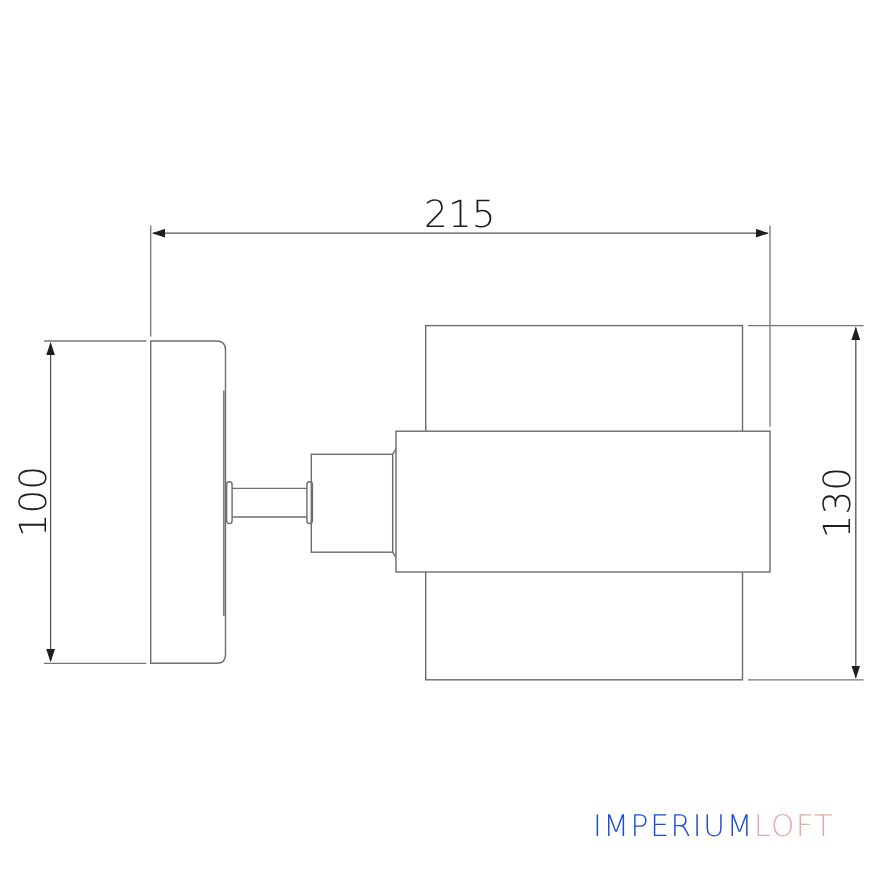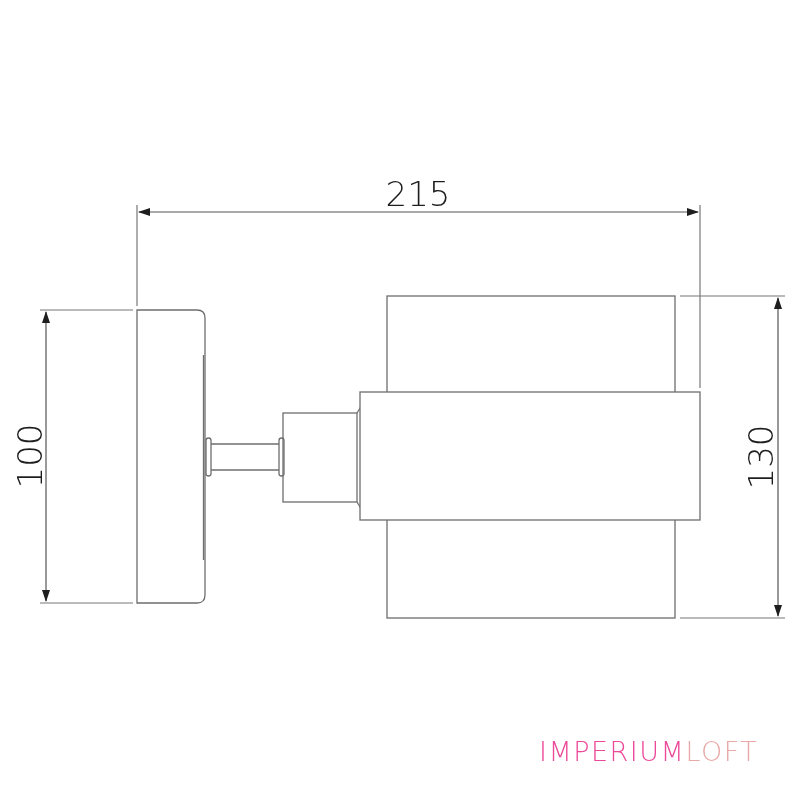--- a/index.html
+++ b/index.html
@@ -3,21 +3,21 @@
   <meta charset="utf-8">
   <style>
     html, body { margin: 0; padding: 0; background: #ffffff; }
     body { width: 800px; height: 800px; position: relative; overflow: hidden;
            font-family: "Liberation Sans", "DejaVu Sans", sans-serif; }
     svg.drawing { position: absolute; left: 0; top: 0; }
     .dim-text { font-family: "DejaVu Sans", "Liberation Sans", sans-serif; font-size: 34px;
                 fill: #1e1e1e; font-weight: 300; }
     .logo { position: absolute; left: 539px; top: 736px; font-size: 27px; letter-spacing: 1.5px;
             font-family: "DejaVu Sans", "Liberation Sans", sans-serif; font-weight: 300; white-space: nowrap; }
-    .logo .p1 { color: #ec4899; }
+    .logo .p1 { color: #1d4ed8; }
     .logo .p2 { color: #e8a8a6; }
   </style>
 </head>
 <body>
 
 <svg class="drawing" width="800" height="800" viewBox="0 0 800 800" xmlns="http://www.w3.org/2000/svg">
   <defs>
     <marker id="arrow" markerWidth="12" markerHeight="8" refX="11" refY="4" orient="auto-start-reverse" markerUnits="userSpaceOnUse">
       <path d="M0,0 L12,4 L0,8 z" fill="#1e1e1e"></path>
     </marker>

